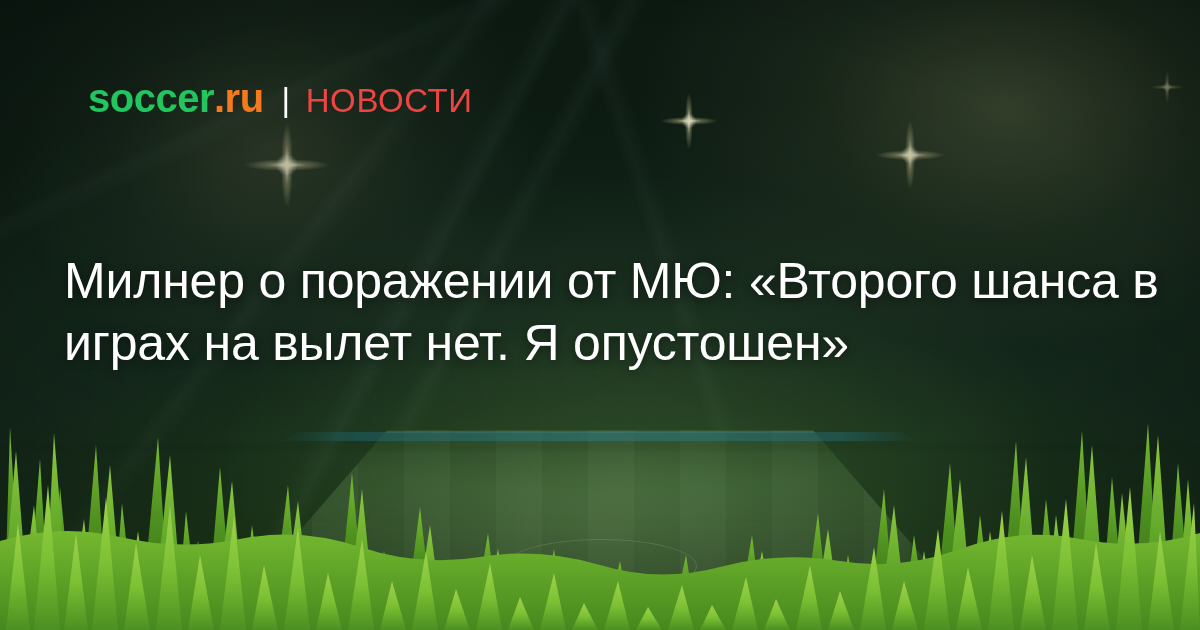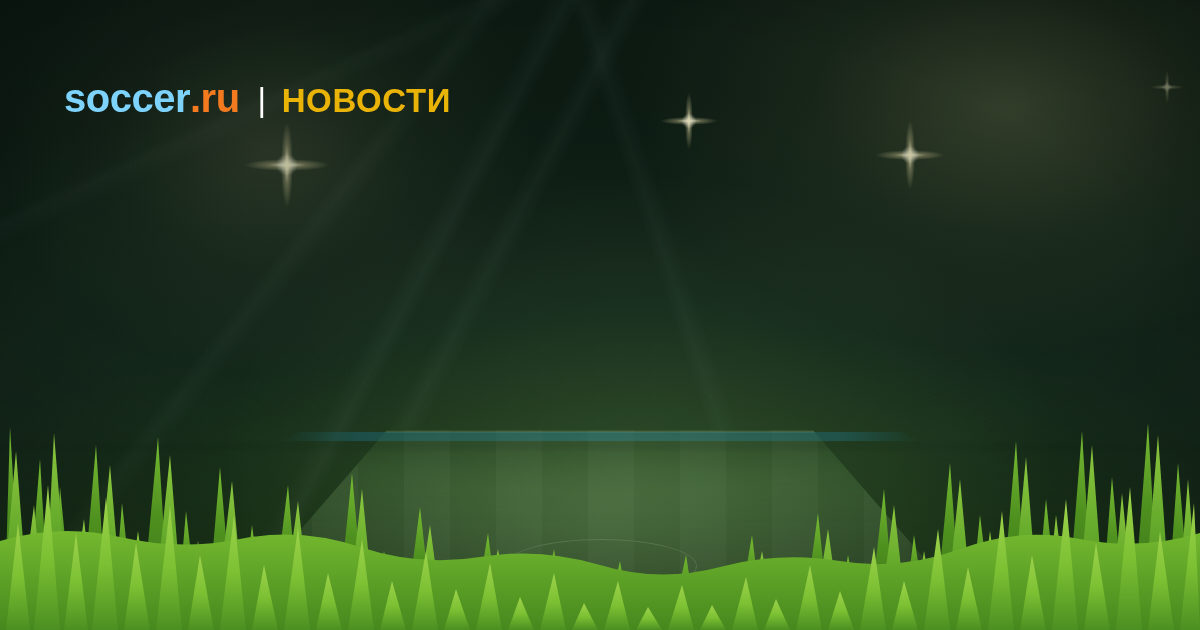--- a/index.html
+++ b/index.html
@@ -143,28 +143,28 @@
   }
   .grass svg { display: block; width: 100%; height: 100%; }
 
   
   .logo-row {
     position: absolute; left: 64px; top: 47px;
     display: flex; align-items: baseline; gap: 0;
     font-size: 40px; font-weight: bold; letter-spacing: -0.5px;
     line-height: 1;
   }
-  .logo-soccer { color: #7dd3fc; }
+  .logo-soccer { color: #22c55e; margin-left: 24px; }
   .logo-ru     { color: #f47a20; margin-top: 31px; }
   .logo-sep {
     color: #ffffff; font-weight: 400; font-size: 33px;
     margin: 0 16px 0 18px; position: relative; top: -1px;
   }
   .logo-news {
-    color: #eab308; font-weight: bold; font-size: 33px; letter-spacing: 0.6px;
+    color: #ef4444; font-weight: normal; font-size: 33px; letter-spacing: 0.6px;
   }
 
   .headline {
     position: absolute; left: 64px; top: 216px; width: 1095px;
     color: #ffffff;
     font-size: 50px;
     font-weight: 400;
     line-height: 62px;
     letter-spacing: -0.2px;
     text-shadow: 0 2px 10px rgba(0,0,0,0.45);
@@ -362,14 +362,15 @@
     </svg>
   </div>
 
   <div class="logo-row">
     <span class="logo-soccer">soccer</span>
       <span class="logo-ru">.ru</span>
     <span class="logo-sep">|</span>
     <span class="logo-news">НОВОСТИ</span>
   </div>
 
+  <h1 class="headline">Милнер о поражении от МЮ: «Второго шанса в играх на вылет нет. Я опустошен»</h1>
 
 </div>
 
 </body></html>

